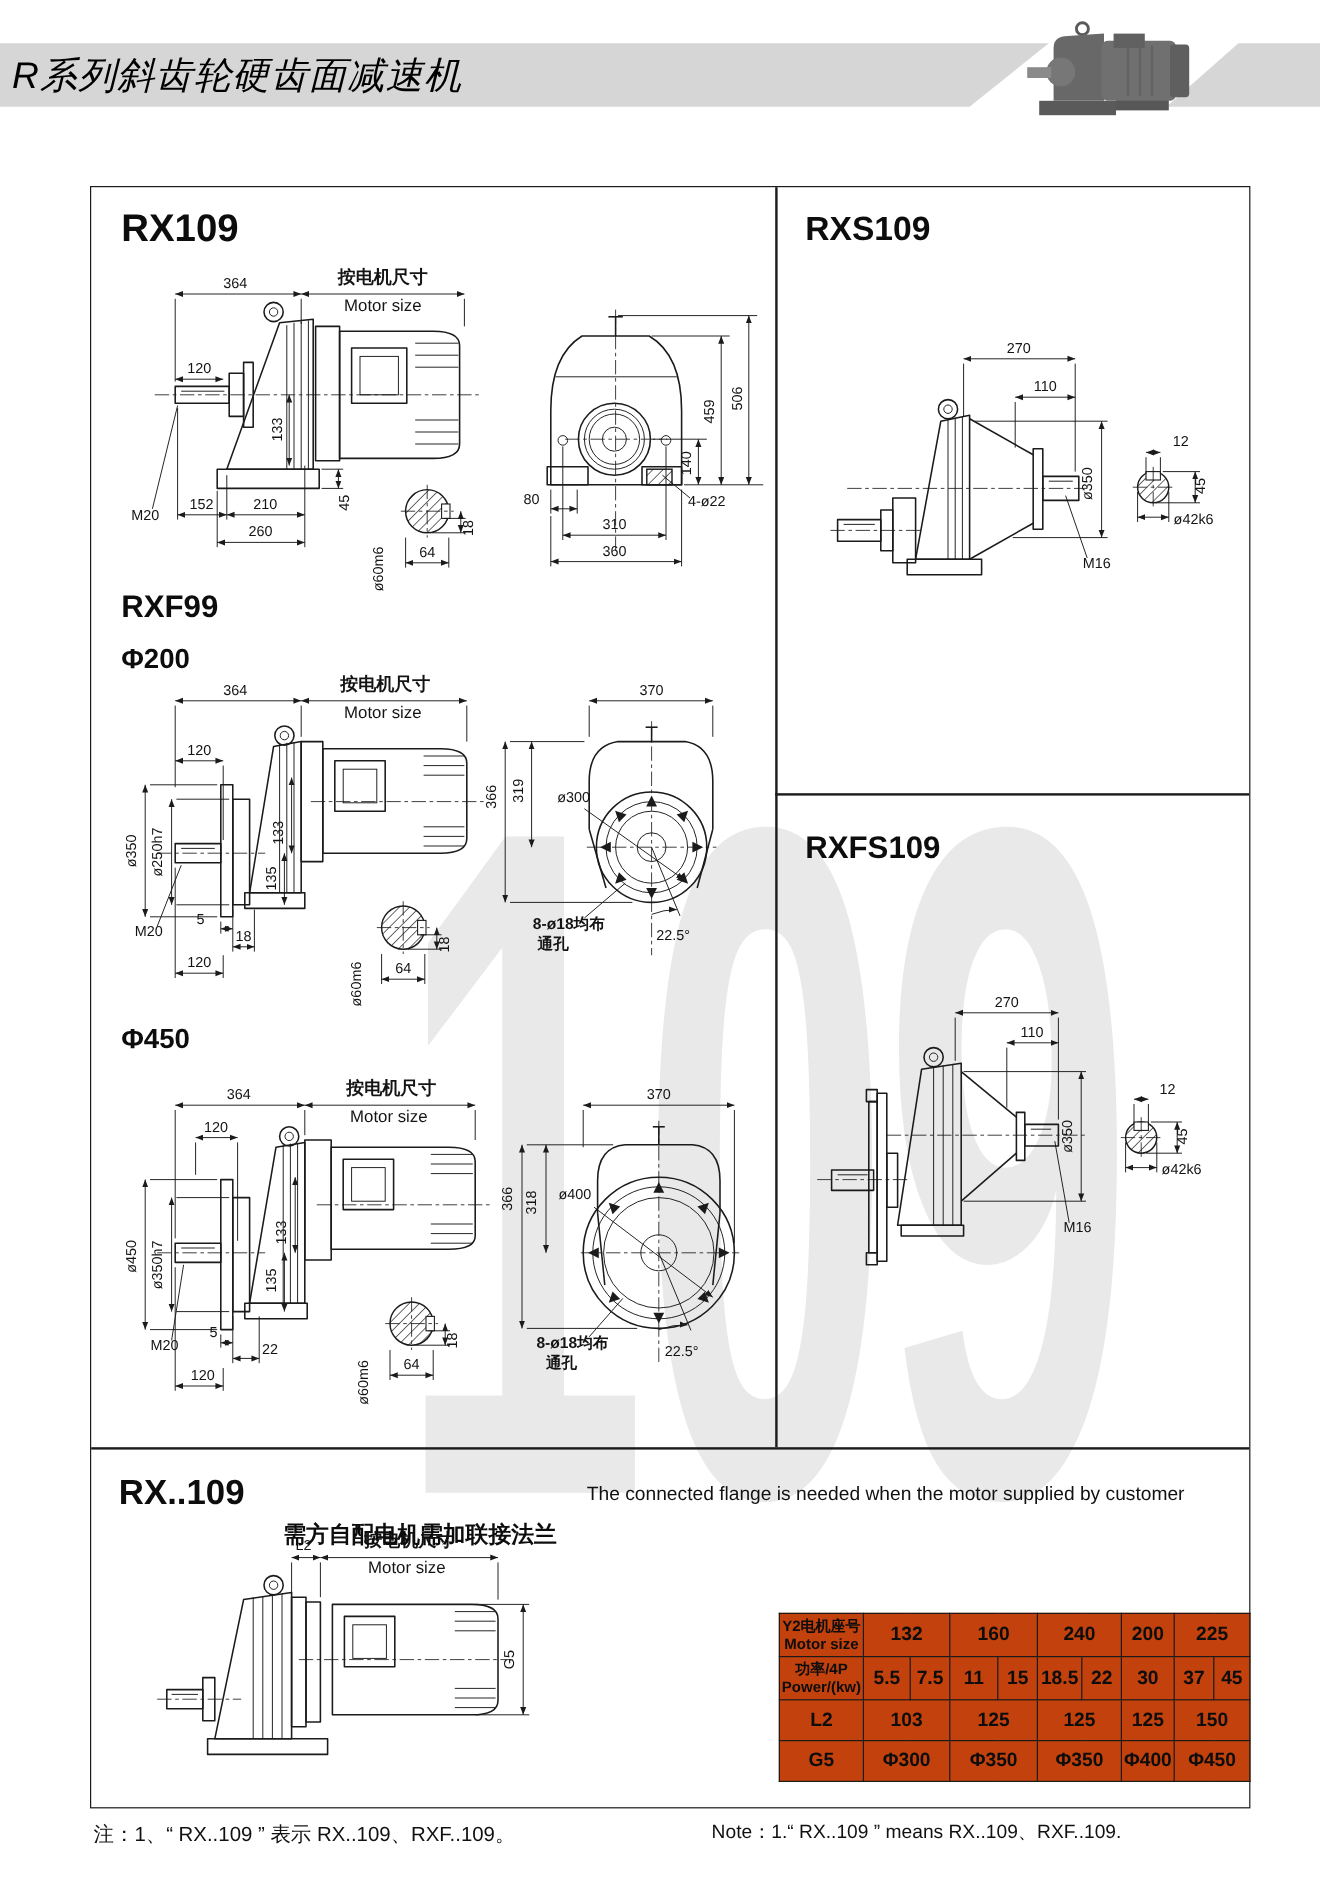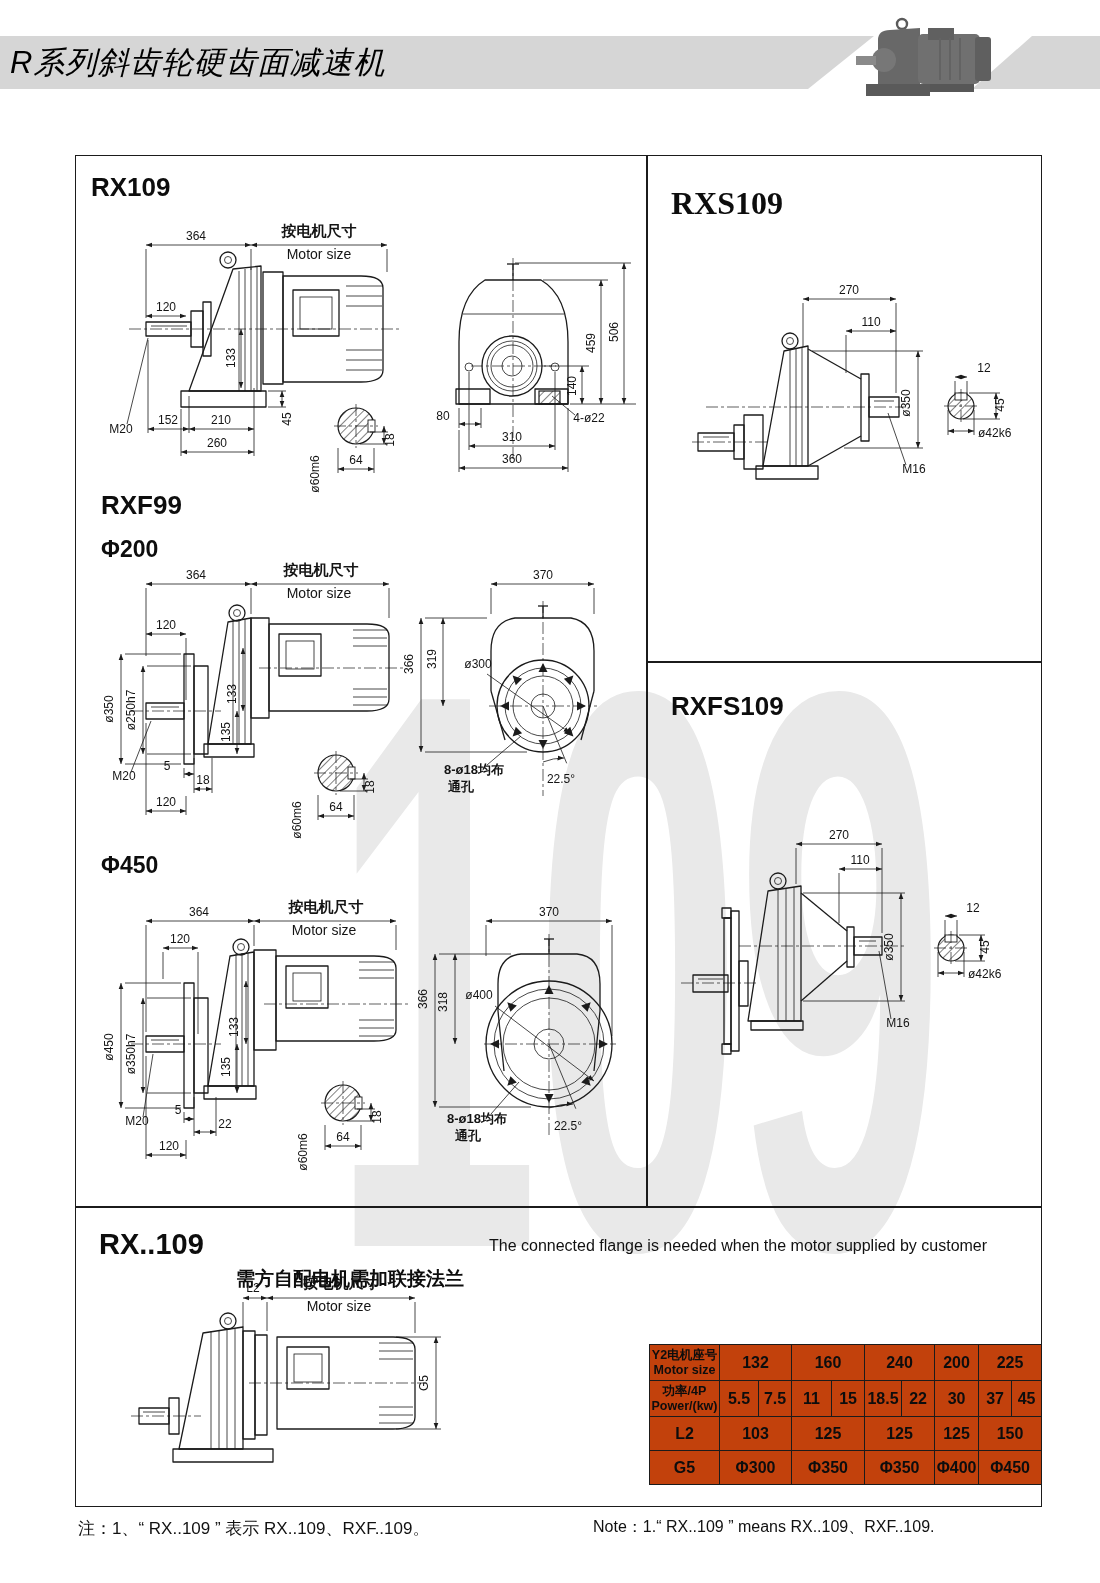--- a/index.html
+++ b/index.html
@@ -70,22 +70,22 @@
   <div class="hdr-title" style="z-index:2">R系列斜齿轮硬齿面减速机</div>
 
   <div class="main-box">
 
     <div class="wm">109</div>
 
     <div class="dv" style="left:570px;top:0;width:1.6px;height:1050px;"></div>
     <div class="dv" style="left:570px;top:505px;width:395px;height:1.6px;"></div>
     <div class="dv" style="left:0;top:1050px;width:965px;height:1.6px;"></div>
 
-    <div class="ptitle" style="left:15px;top:16px;font-size:26px;">RX109</div>
-    <div class="ptitle" style="left:595px;top:29px;font-size:32px;font-family:Liberation Serif, serif;">RXS109</div>
+    <div class="ptitle" style="left:25px;top:16px;font-size:32px;">RX109</div>
+    <div class="ptitle" style="left:595px;top:19px;font-size:28px;">RXS109</div>
     <div class="ptitle" style="left:25px;top:334px;font-size:26px;">RXF99</div>
     <div class="ptitle" style="left:25px;top:380px;font-size:23px;">Φ200</div>
     <div class="ptitle" style="left:25px;top:696px;font-size:23px;">Φ450</div>
     <div class="ptitle" style="left:595px;top:535px;font-size:26px;">RXFS109</div>
     <div class="ptitle" style="left:23px;top:1072px;font-size:29px;">RX..109</div>
     <div class="ptitle" style="left:160px;top:1078px;font-size:19px;margin-top:32px;">需方自配电机需加联接法兰</div>
     <div class="abs" style="left:413px;top:1081px;font-size:16px;z-index:4;white-space:nowrap;">The connected flange is needed when the motor supplied by customer</div>
 
     <svg class="panel" style="left:15px;top:60px;" width="550" height="285" viewBox="0 0 550 285">
       <g>

